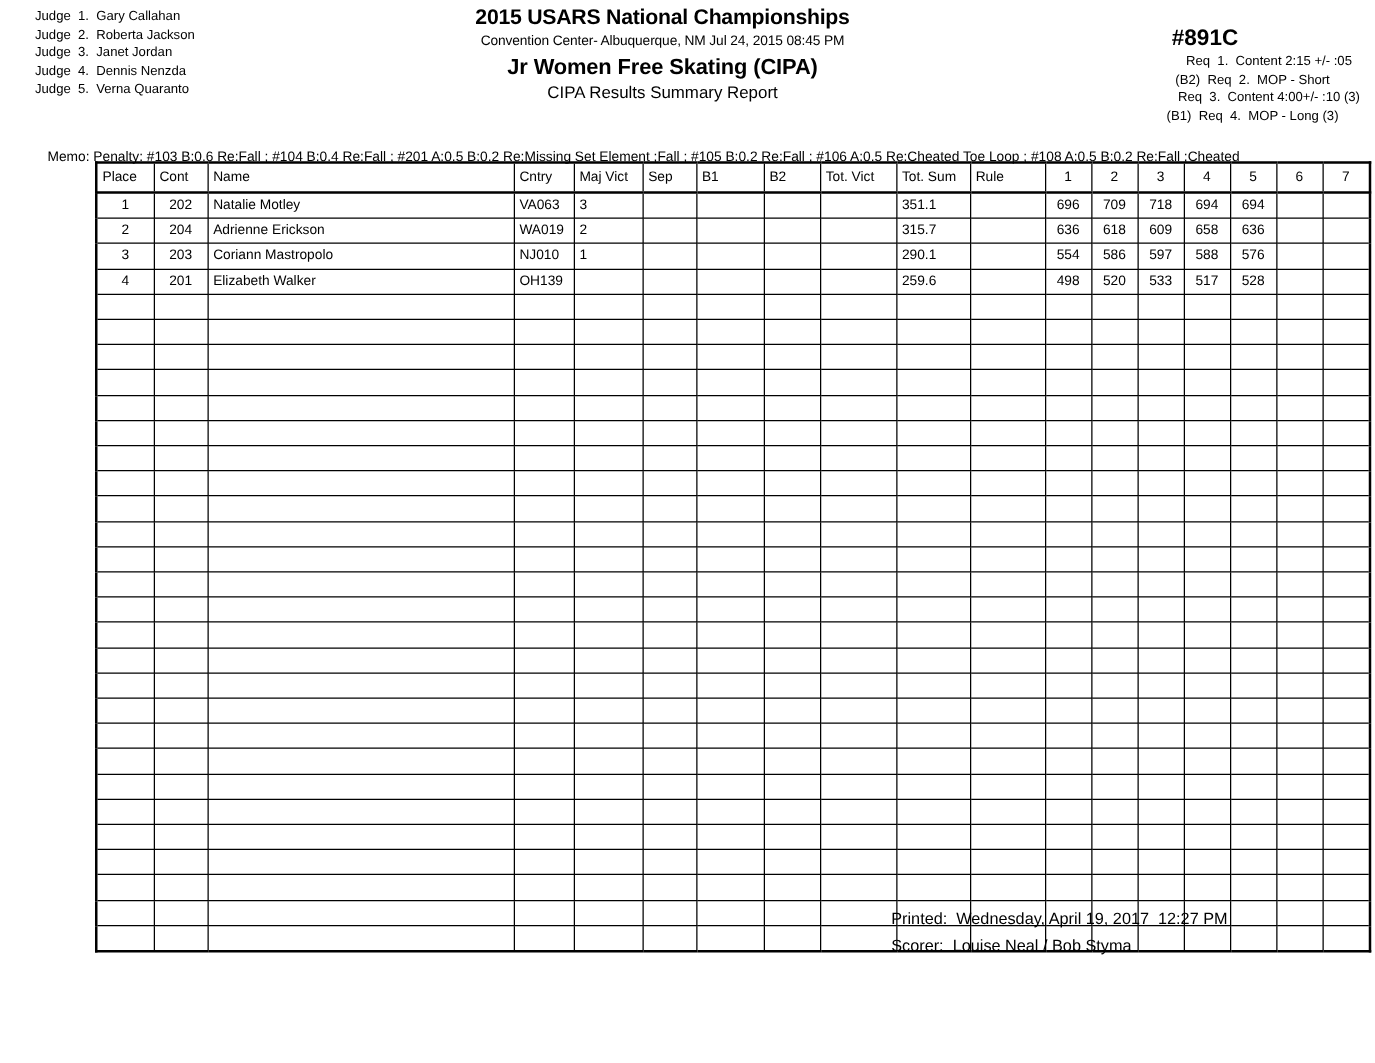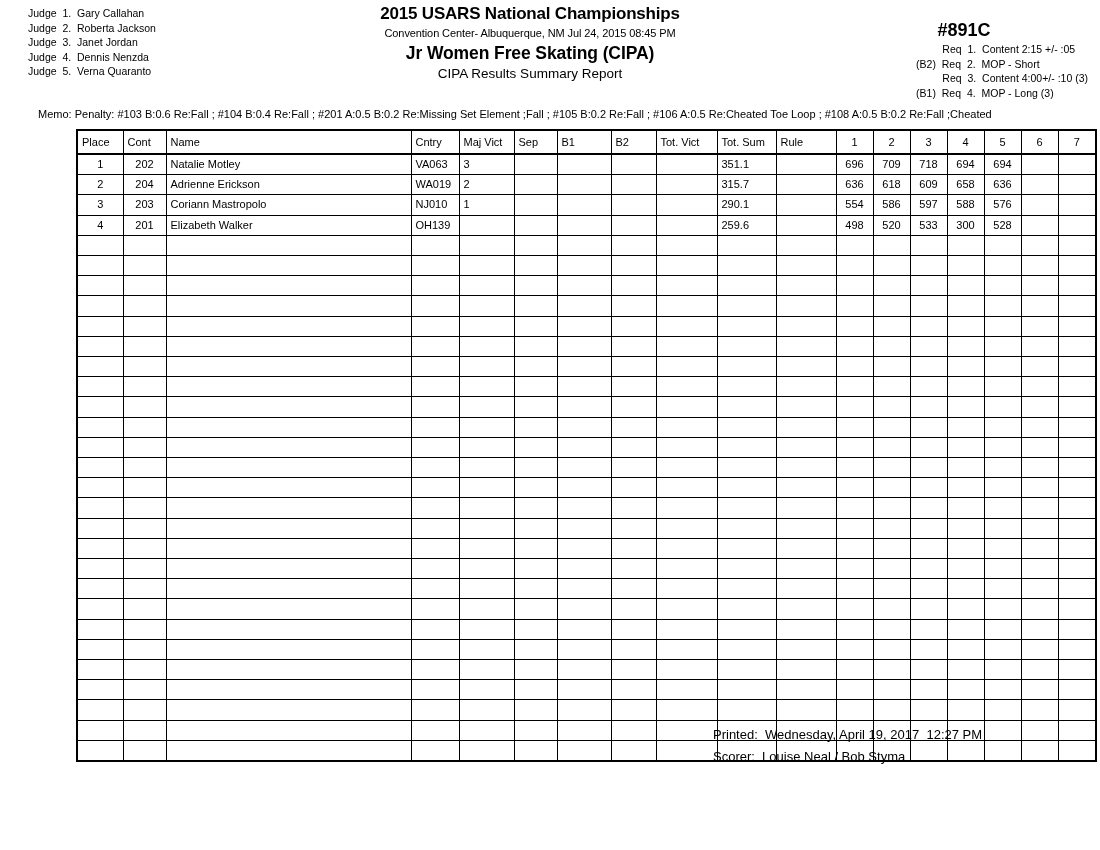--- a/index.html
+++ b/index.html
@@ -71,30 +71,30 @@
     text-align: center;
     width: 120px;
   }
 
   .reqs {
     position: absolute;
     right: 12px;
     top: 42px;
     font-size: 10.5px;
     line-height: 14.5px;
-    text-align: left;
+    text-align: center;
     white-space: nowrap;
   }
   .reqs .rrow { white-space: pre; }
 
   
   .memo {
     position: absolute;
     left: 38px;
-    top: 107px;
+    top: 119px;
     font-size: 11px;
     line-height: 14px;
     white-space: nowrap;
     overflow: hidden;
     width: 1062px;
   }
 
   
   .tablewrap {
     position: absolute;
@@ -309,21 +309,21 @@
           <td></td>
           <td></td>
           <td></td>
           <td></td>
           <td></td>
           <td>259.6</td>
           <td></td>
           <td class="num">498</td>
           <td class="num">520</td>
           <td class="num">533</td>
-          <td class="num">300</td>
+          <td class="num">517</td>
           <td class="num">528</td>
           <td class="num"></td>
           <td class="num"></td>
         </tr>
         <tr>
           <td>&nbsp;</td>
           <td>&nbsp;</td>
           <td>&nbsp;</td>
           <td>&nbsp;</td>
           <td>&nbsp;</td>

